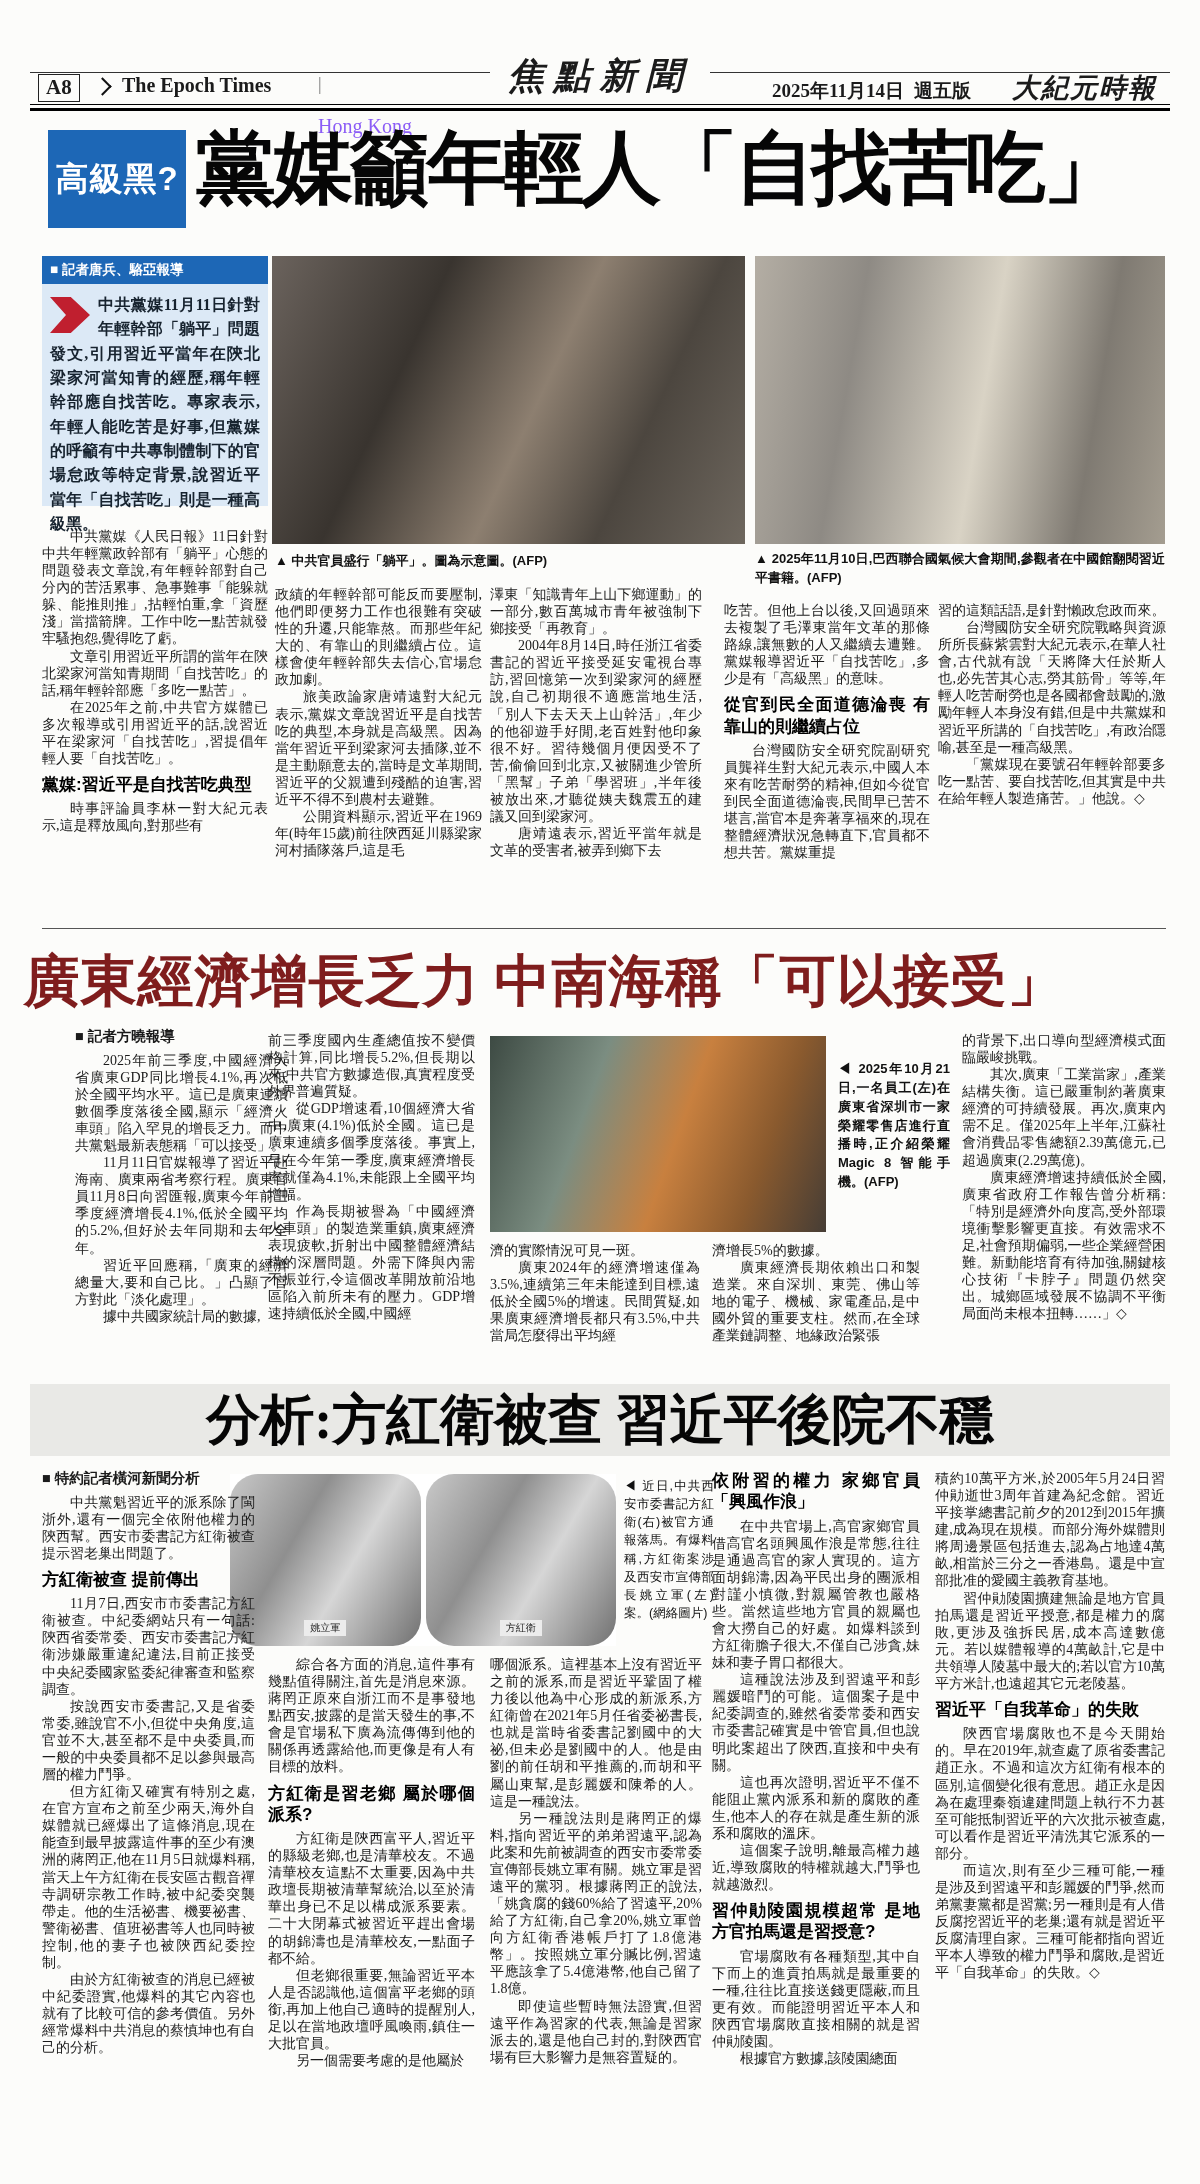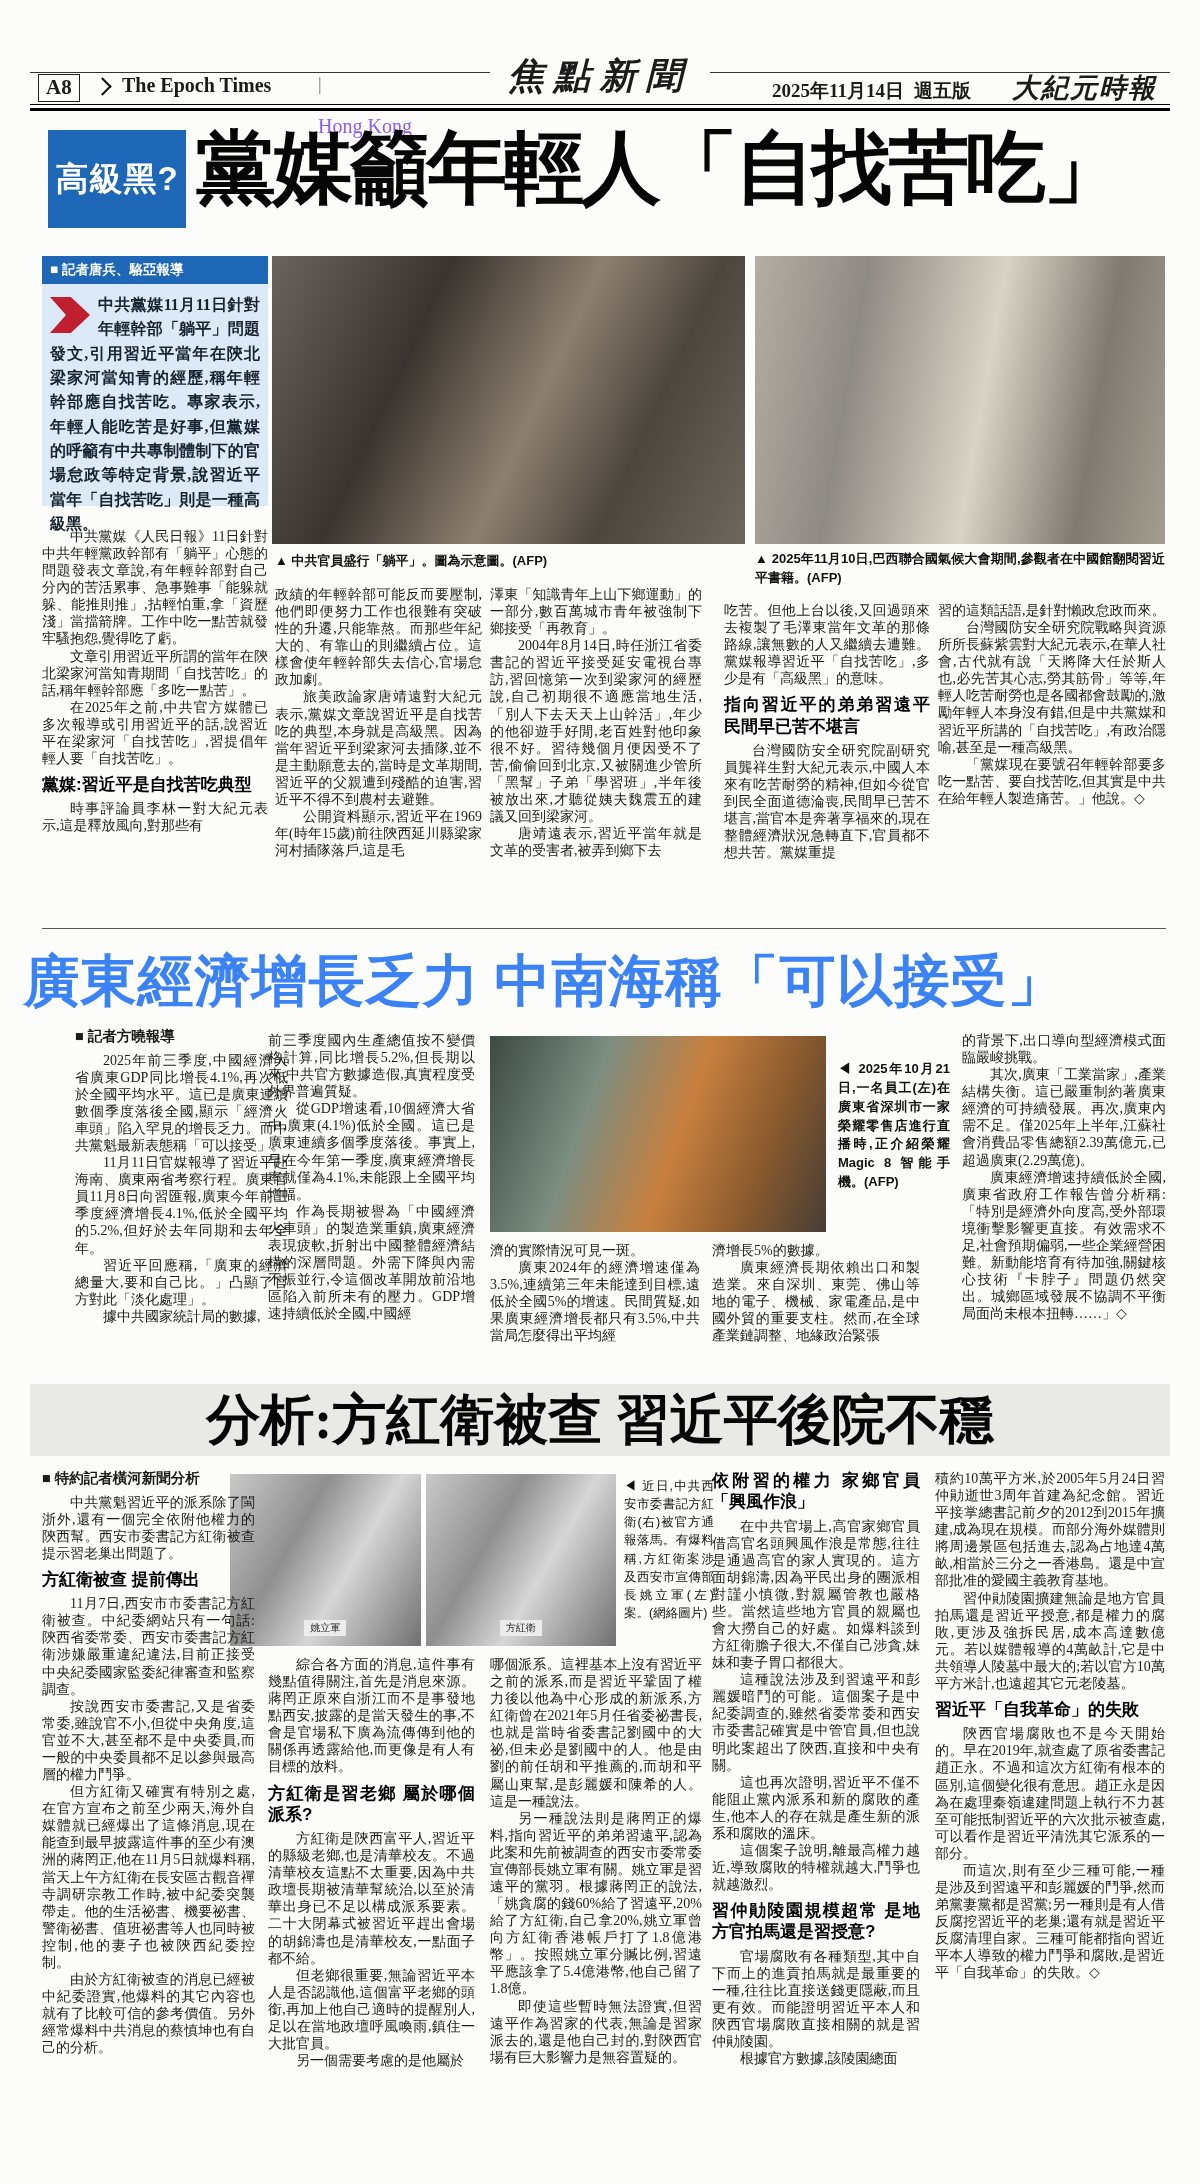--- a/index.html
+++ b/index.html
@@ -34,21 +34,21 @@
               clip-path:polygon(0 0,52% 0,100% 50%,52% 100%,0 100%,40% 50%);}
   
   .photo{position:absolute;overflow:hidden;}
   .ph1{left:272px;top:256px;width:473px;height:288px;
        background:linear-gradient(115deg,#6b635d 0%,#39342f 30%,#8d7f70 55%,#4c463f 75%,#6e675e 100%);}
   .ph2{left:755px;top:256px;width:410px;height:288px;
        background:linear-gradient(100deg,#b4aea4 0%,#8e8a84 25%,#d9d3c5 55%,#7f7a72 80%,#a49d90 100%);}
   .ph-a2{left:490px;top:1036px;width:336px;height:196px;
        background:linear-gradient(110deg,#3d4a43 0%,#7b8d81 30%,#c8803f 55%,#8a5a2e 78%,#463d35 100%);}
   .ph-a3{left:230px;top:1474px;width:386px;height:172px;background:#fff;display:flex;gap:5px;}
-  .ph-a3 .panel{flex:1;background:linear-gradient(120deg,#c9c9c9 0%,#8f8f8f 35%,#d6d6d6 60%,#707070 100%);position:relative;}
+  .ph-a3 .panel{flex:1;background:linear-gradient(120deg,#c9c9c9 0%,#8f8f8f 35%,#d6d6d6 60%,#707070 100%);position:relative;border-radius:28px;}
   .plate{position:absolute;bottom:10px;left:50%;transform:translateX(-50%);background:#ececec;color:#222;
          font-size:10px;padding:1px 6px;font-family:"Liberation Sans",sans-serif;white-space:nowrap;}
   
   .cap{position:absolute;font-family:"Liberation Sans",sans-serif;font-weight:bold;font-size:13px;
        line-height:1.45;text-align:justify;color:#111;}
   .cap1{left:275px;top:552px;width:466px;}
   .cap2{left:755px;top:550px;width:410px;}
   .cap-a2{left:838px;top:1060px;width:112px;height:176px;}
   .cap-a3{left:624px;top:1477px;width:90px;height:185px;font-weight:normal;font-size:12.5px;}
   
@@ -60,21 +60,21 @@
   .byline{font-family:"Liberation Sans",sans-serif;font-weight:bold;font-size:14.5px;margin:0 0 6px;text-indent:0;}
   
   .a1c1{left:42px;top:516px;width:226px;height:394px;margin-top:12px;}
   .a1c2{left:275px;top:586px;width:207px;height:322px;}
   .a1c3{left:490px;top:586px;width:212px;height:322px;}
   .a1c4{left:724px;top:602px;width:206px;height:306px;}
   .a1c5{left:938px;top:602px;width:228px;height:306px;}
   .sep1{position:absolute;left:42px;top:928px;width:1124px;border-top:1px solid #555;}
   
   .headline-2{position:absolute;left:0;top:944px;width:1088px;text-align:center;font-size:56px;
-              font-weight:900;letter-spacing:1px;white-space:nowrap;color:#3b82f6;}
+              font-weight:900;letter-spacing:1px;white-space:nowrap;color:#7f1d1d;}
   .a2c1{left:42px;top:1028px;width:213px;height:330px;margin-left:33px;}
   .a2c2{left:268px;top:1032px;width:207px;height:326px;}
   .a2c3{left:490px;top:1242px;width:210px;height:116px;}
   .a2c4{left:712px;top:1242px;width:208px;height:116px;}
   .a2c5{left:962px;top:1032px;width:204px;height:326px;}
   
   .band3{position:absolute;left:30px;top:1384px;width:1140px;height:72px;background:#e9e9e6;}
   .headline-3{position:absolute;left:0;top:1384px;width:1200px;height:72px;line-height:72px;text-align:center;
               font-size:54px;font-weight:900;white-space:nowrap;color:#060606;}
   .a3c1{left:42px;top:1470px;width:213px;height:700px;}
@@ -128,21 +128,21 @@
     <p class="bp">旅美政論家唐靖遠對大紀元表示,黨媒文章說習近平是自找苦吃的典型,本身就是高級黑。因為當年習近平到梁家河去插隊,並不是主動願意去的,當時是文革期間,習近平的父親遭到殘酷的迫害,習近平不得不到農村去避難。</p>
     <p class="bp">公開資料顯示,習近平在1969年(時年15歲)前往陝西延川縣梁家河村插隊落戶,這是毛</p>
   </div>
   <div class="col a1c3">
     <p class="bp cont">澤東「知識青年上山下鄉運動」的一部分,數百萬城市青年被強制下鄉接受「再教育」。</p>
     <p class="bp">2004年8月14日,時任浙江省委書記的習近平接受延安電視台專訪,習回憶第一次到梁家河的經歷說,自己初期很不適應當地生活,「別人下去天天上山幹活」,年少的他卻遊手好閒,老百姓對他印象很不好。習待幾個月便因受不了苦,偷偷回到北京,又被關進少管所「黑幫」子弟「學習班」,半年後被放出來,才聽從姨夫魏震五的建議又回到梁家河。</p>
     <p class="bp">唐靖遠表示,習近平當年就是文革的受害者,被弄到鄉下去</p>
   </div>
   <div class="col a1c4">
     <p class="bp cont">吃苦。但他上台以後,又回過頭來去複製了毛澤東當年文革的那條路線,讓無數的人又繼續去遭難。黨媒報導習近平「自找苦吃」,多少是有「高級黑」的意味。</p>
-    <p class="sh">指向習近平的弟弟習遠平 民間早已苦不堪言</p>
+    <p class="sh">從官到民全面道德淪喪 有靠山的則繼續占位</p>
     <p class="bp">台灣國防安全研究院副研究員龔祥生對大紀元表示,中國人本來有吃苦耐勞的精神,但如今從官到民全面道德淪喪,民間早已苦不堪言,當官本是奔著享福來的,現在整體經濟狀況急轉直下,官員都不想共苦。黨媒重提</p>
   </div>
   <div class="col a1c5">
     <p class="bp cont">習的這類話語,是針對懶政怠政而來。</p>
     <p class="bp">台灣國防安全研究院戰略與資源所所長蘇紫雲對大紀元表示,在華人社會,古代就有說「天將降大任於斯人也,必先苦其心志,勞其筋骨」等等,年輕人吃苦耐勞也是各國都會鼓勵的,激勵年輕人本身沒有錯,但是中共黨媒和習近平所講的「自找苦吃」,有政治隱喻,甚至是一種高級黑。</p>
     <p class="bp">「黨媒現在要號召年輕幹部要多吃一點苦、要自找苦吃,但其實是中共在給年輕人製造痛苦。」他說。◇</p>
   </div>
 
   <div class="sep1"></div>
 

